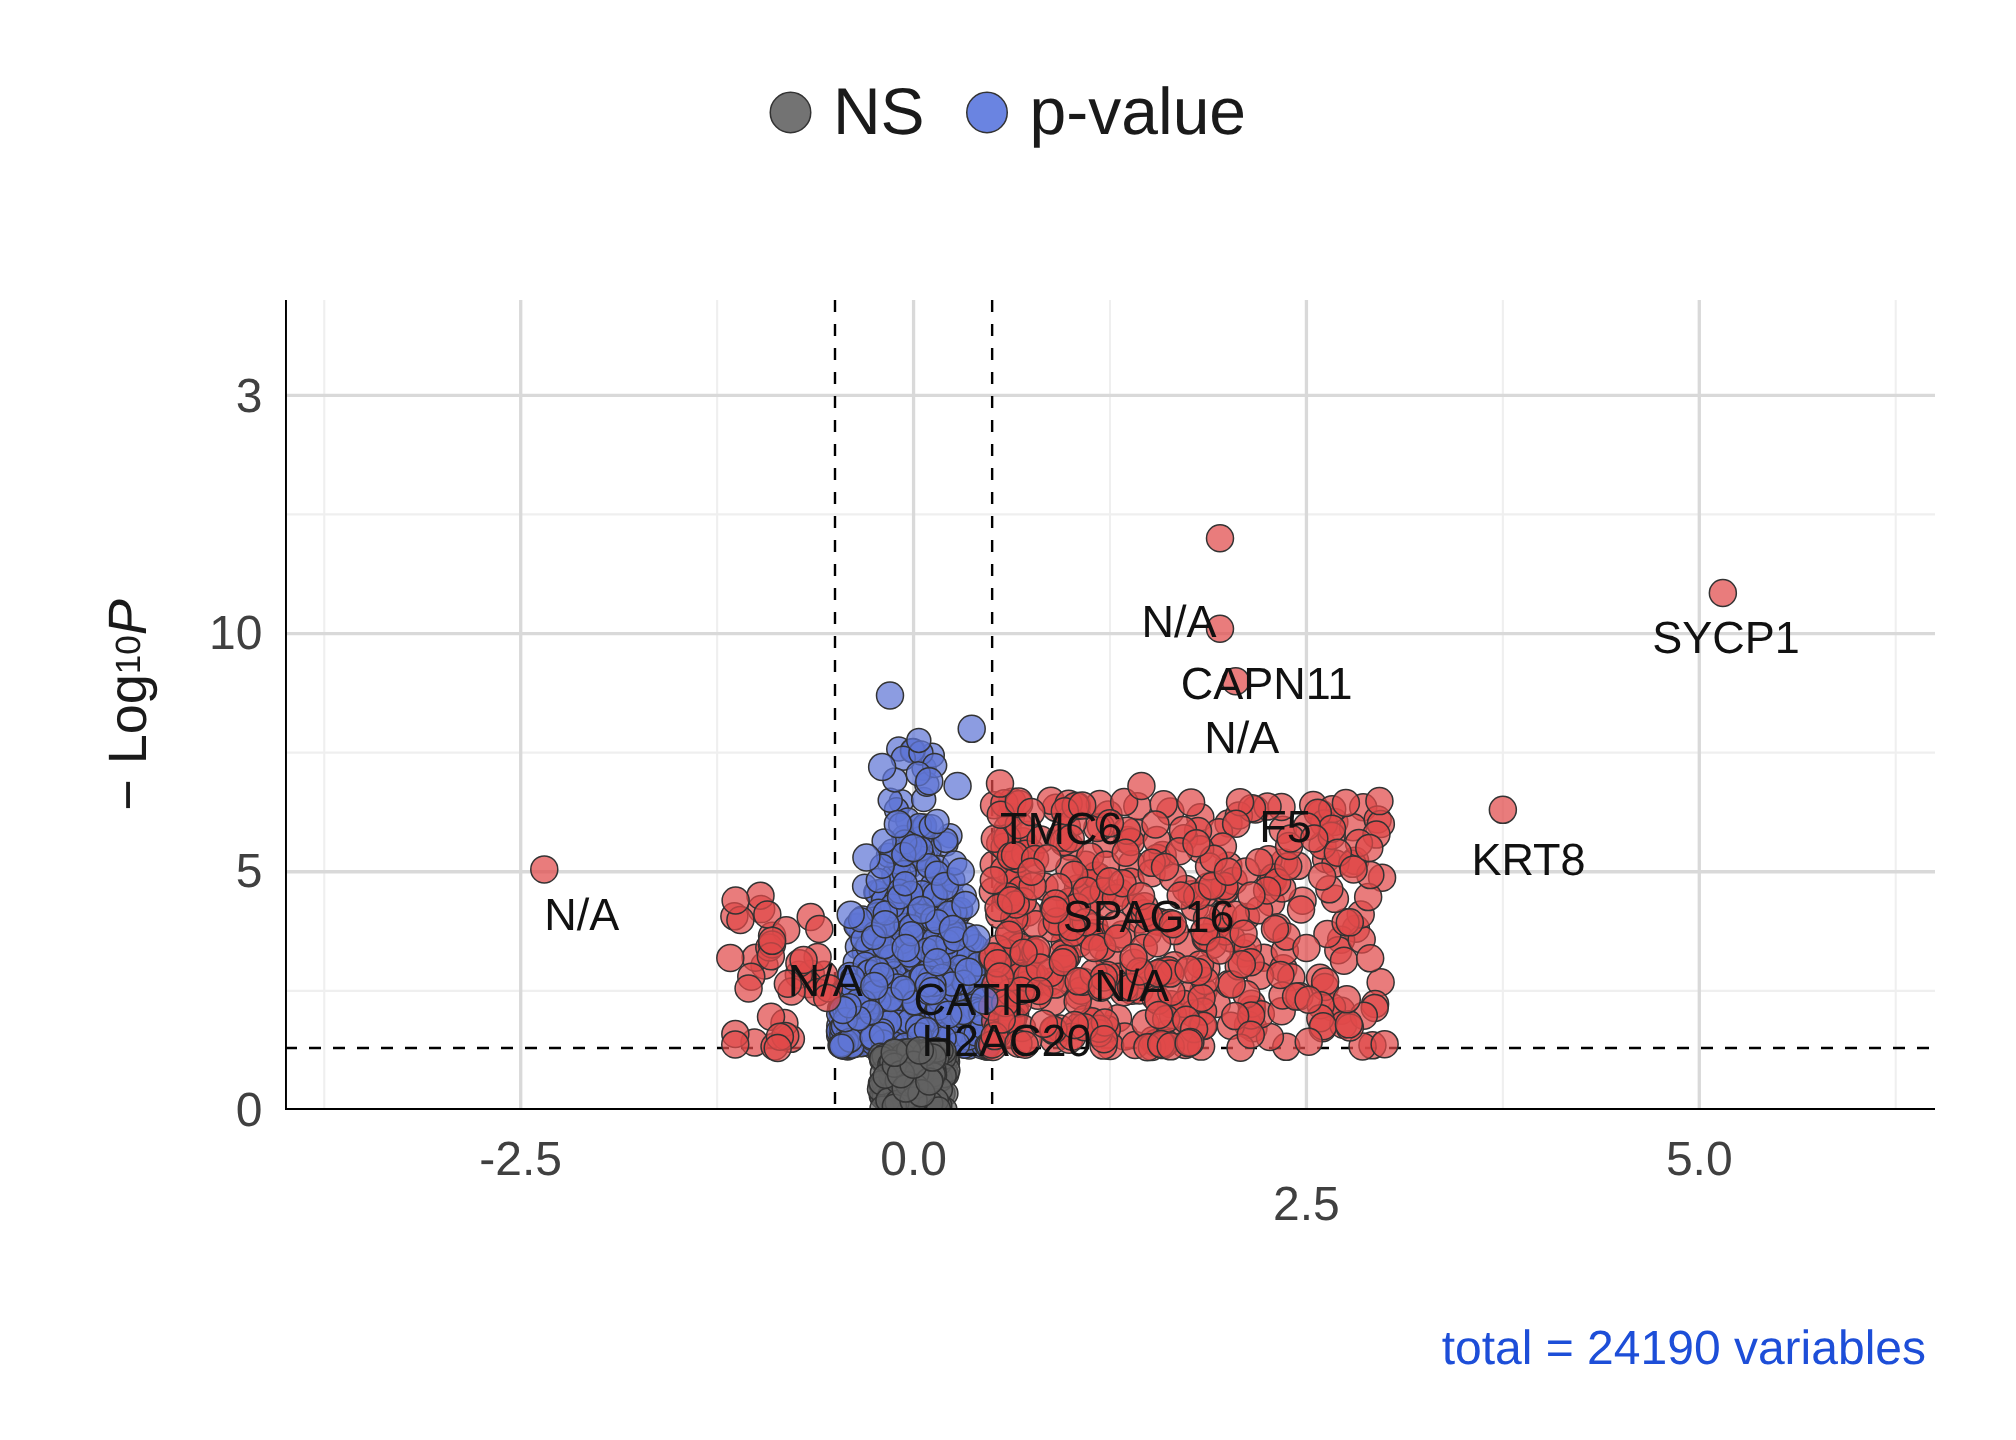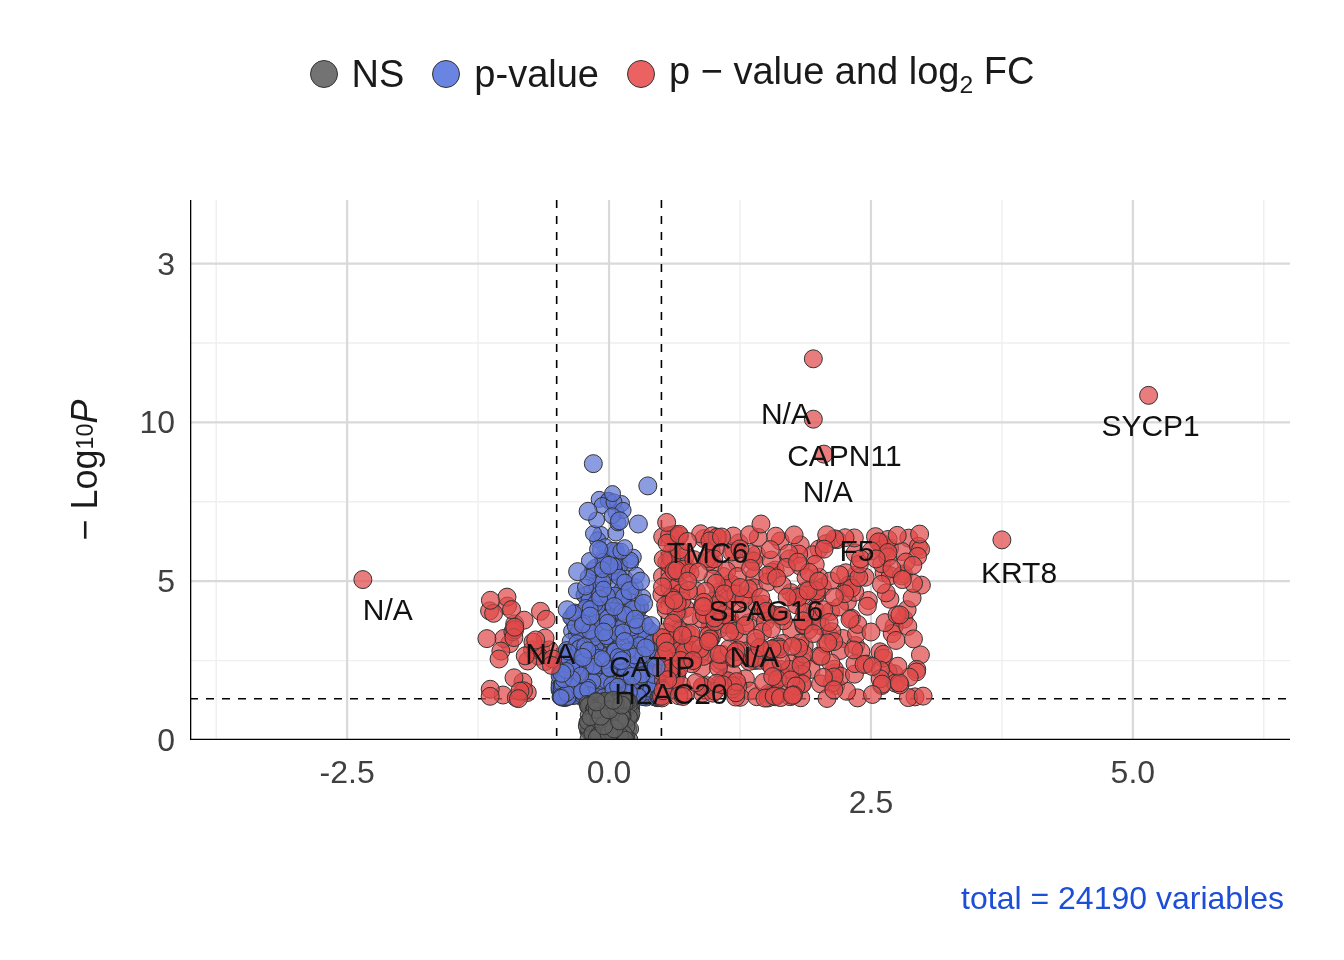--- a/index.html
+++ b/index.html
@@ -19,21 +19,21 @@
   
   .legend {
     position: absolute;
     top: 50px;
     left: 0;
     right: 0;
     display: flex;
     justify-content: center;
     align-items: center;
     gap: 28px;
-    font-size: 38px;
+    font-size: 44px;
   }
   .legend-item {
     display: flex;
     align-items: center;
     gap: 14px;
     white-space: nowrap;
   }
   .legend-dot {
     width: 28px;
     height: 28px;
@@ -103,24 +103,20 @@
 <div class="stage">
 
   <div class="legend">
     <div class="legend-item">
       <span class="legend-dot dot-ns"></span>
       <span>NS</span>
     </div>
     <div class="legend-item">
       <span class="legend-dot dot-p"></span>
       <span>p-value</span>
-    </div>
-    <div class="legend-item">
-      <span class="legend-dot dot-both"></span>
-      <span>p − value and log<sub>2</sub> FC</span>
     </div>
   </div>
 
   <div class="panel">
     <svg id="plot-svg" width="1100" height="540">
         <rect x="0" y="0" width="1100" height="540" fill="#ffffff"></rect>
         <g class="grid-minor">
           <line x1="288.09523809523813" x2="288.09523809523813" y1="0" y2="540"></line>
           <line x1="550" x2="550" y1="0" y2="540"></line>
           <line x1="811.9047619047619" x2="811.9047619047619" y1="0" y2="540"></line>

